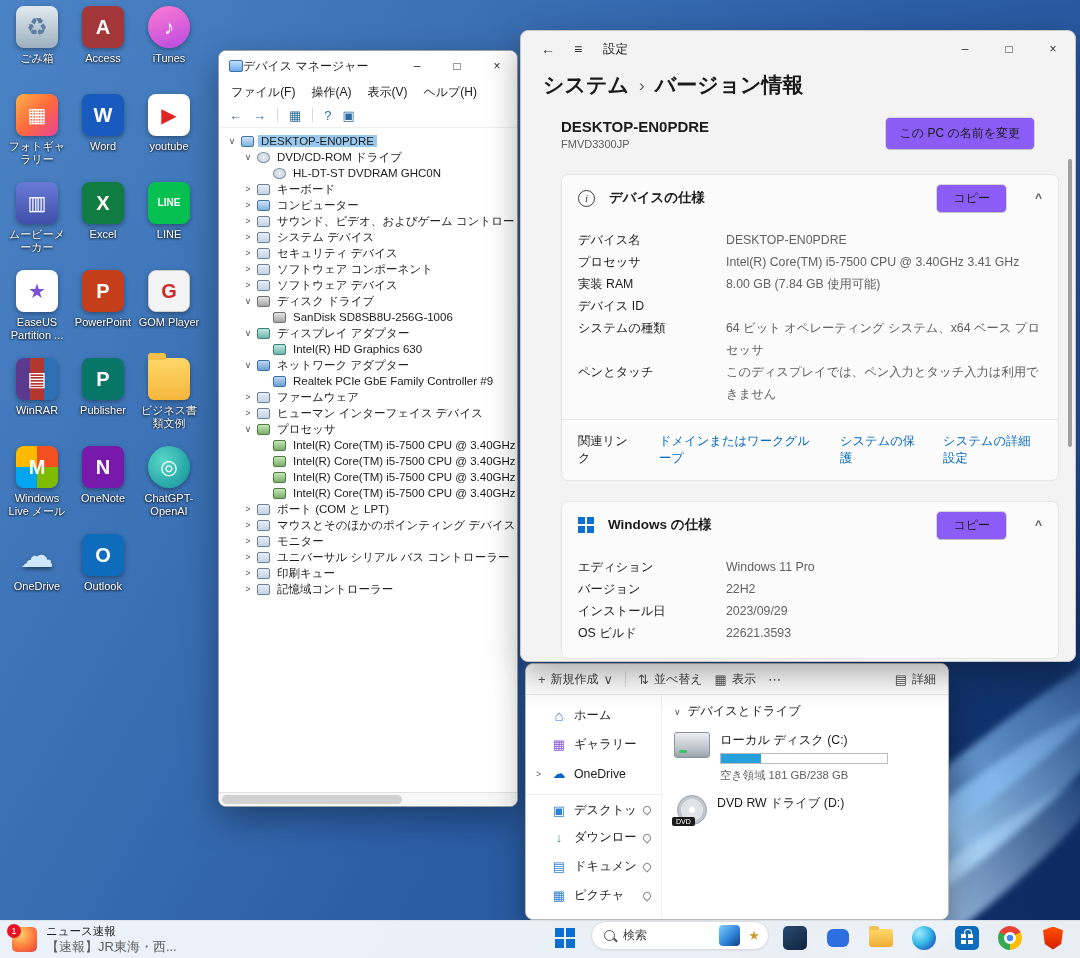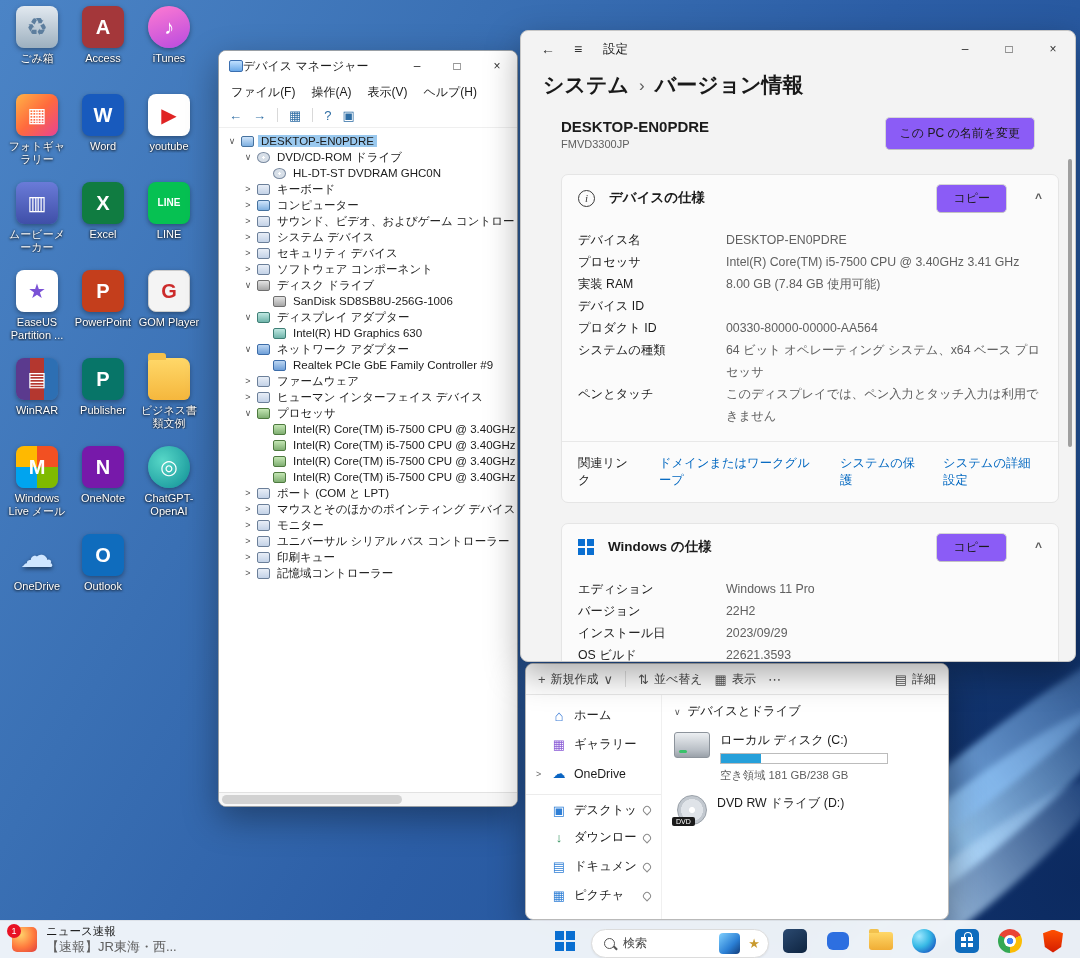--- a/index.html
+++ b/index.html
@@ -179,21 +179,21 @@
   .taskbar{position:absolute;left:0;bottom:0;width:1080px;height:38px;z-index:40;
     background:rgba(243,247,251,.96);border-top:1px solid rgba(0,0,0,.06);
     display:flex;align-items:center}
   .widget{display:flex;align-items:center;gap:9px;padding:0 12px;height:100%;position:relative;cursor:default}
   .w-icon{width:25px;height:25px;border-radius:5px;flex:none;
     background:radial-gradient(circle at 35% 30%,#ffd36b,#ff7a3d 55%,#e03e3e)}
   .w-badge{position:absolute;left:7px;top:3px;background:#e81224;color:#fff;font-size:9px;
     width:14px;height:14px;border-radius:50%;display:flex;align-items:center;justify-content:center}
   .w-l1{font-size:11.5px;color:#1b1b1b;line-height:1.2}
   .w-l2{font-size:13px;color:#5f5f5f;line-height:1.2}
-  .tb-center{position:absolute;left:548px;top:0;height:100%;display:flex;align-items:flex-end;gap:9px}
+  .tb-center{position:absolute;left:548px;top:0;height:100%;display:flex;align-items:flex-start;gap:9px}
   .start{width:34px;height:34px;display:flex;align-items:center;justify-content:center;border-radius:5px}
   .start-logo{display:grid;grid-template:1fr 1fr/1fr 1fr;gap:2px}
   .start-logo i{width:9px;height:9px;background:#0a6fd1}
   .search{width:178px;height:29px;border-radius:15px;background:#fff;border:1px solid #dcdcdc;
     display:flex;align-items:center;gap:8px;padding:0 5px 0 12px;box-shadow:0 1px 2px rgba(0,0,0,.06)}
   .mag{width:11px;height:11px;border:1.6px solid #555;border-radius:50%;position:relative;flex:none}
   .mag::after{content:"";position:absolute;width:5px;height:1.6px;background:#555;
     right:-4px;bottom:-1px;transform:rotate(45deg)}
   .search-label{font-size:12px;color:#444}
   .search-img{margin-left:auto;width:21px;height:21px;border-radius:4px;flex:none;
@@ -423,20 +423,25 @@
       <div class="trow lvl1 exp-r ic-sec">
       <span class="chev"></span>
       <span class="tico"></span>
       <span class="tlabel">セキュリティ デバイス</span>
     </div>
       <div class="trow lvl1 exp-r ic-sw">
       <span class="chev"></span>
       <span class="tico"></span>
       <span class="tlabel">ソフトウェア コンポーネント</span>
     </div>
+      <div class="trow lvl1 exp-r ic-sw">
+      <span class="chev"></span>
+      <span class="tico"></span>
+      <span class="tlabel">ソフトウェア デバイス</span>
+    </div>
       <div class="trow lvl1 exp-d ic-dsk">
       <span class="chev"></span>
       <span class="tico"></span>
       <span class="tlabel">ディスク ドライブ</span>
     </div>
       <div class="trow lvl2 ic-dsk">
       <span class="chev"></span>
       <span class="tico"></span>
       <span class="tlabel">SanDisk SD8SB8U-256G-1006</span>
     </div>
@@ -673,24 +678,20 @@
           <span class="spec-value">Intel(R) Core(TM) i5-7500 CPU @ 3.40GHz   3.41 GHz</span>
         </div>
           <div class="spec-row">
           <span class="spec-label">実装 RAM</span>
           <span class="spec-value">8.00 GB (7.84 GB 使用可能)</span>
         </div>
           <div class="spec-row">
           <span class="spec-label">デバイス ID</span>
         </div>
           <div class="spec-row">
-          <span class="spec-label">プロダクト ID</span>
-          <span class="spec-value">00330-80000-00000-AA564</span>
-        </div>
-          <div class="spec-row">
           <span class="spec-label">システムの種類</span>
           <span class="spec-value">64 ビット オペレーティング システム、x64 ベース プロセッサ</span>
         </div>
           <div class="spec-row">
           <span class="spec-label">ペンとタッチ</span>
           <span class="spec-value">このディスプレイでは、ペン入力とタッチ入力は利用できません</span>
         </div>
         </div>
       <div class="related">
         <span class="related-label">関連リンク</span>

